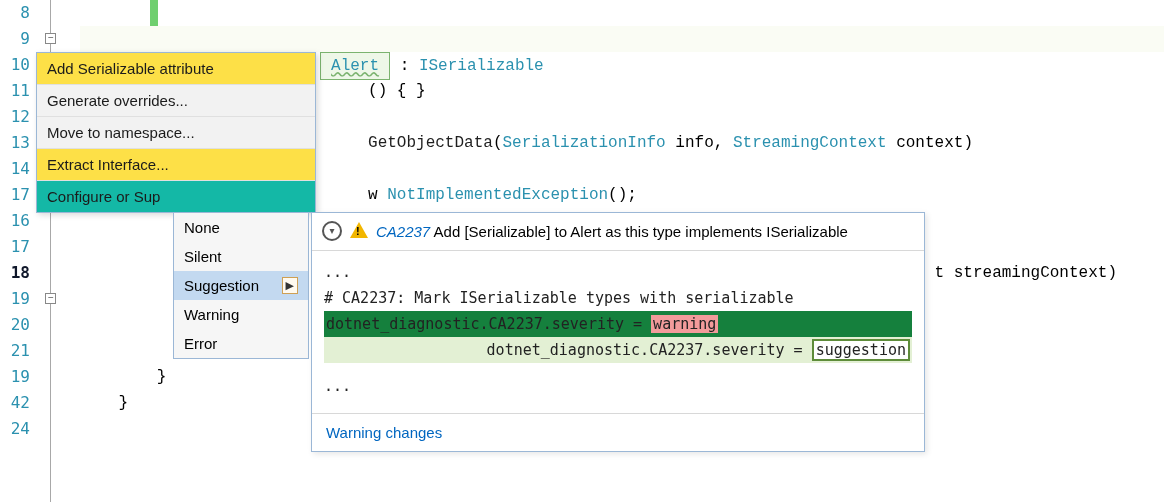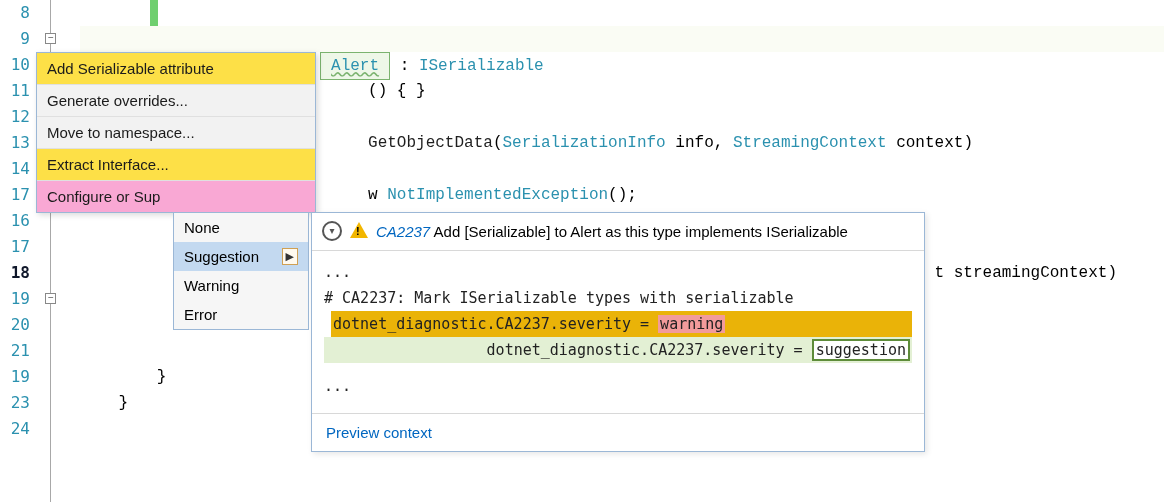--- a/index.html
+++ b/index.html
@@ -90,21 +90,21 @@
   .action-menu .item {
     padding: 7px 10px;
     border-bottom: 1px solid #e0e0e0;
     cursor: default;
   }
   .action-menu .item:last-child { border-bottom: none; }
   .action-menu .item.hl {
     background: #fde047;
   }
   .action-menu .item.sel {
-    background: #f9a8d4;
+    background: #14b8a6;
   }
 
   
   .sub-menu {
     position: absolute;
     left: 173px;
     top: 212px;
     width: 136px;
     background: #f6f6f6;
     border: 1px solid #9bb7d6;
@@ -183,24 +183,23 @@
   }
   .preview-header .link { color: #0066c0; font-style: italic; }
   .preview-body {
     padding: 8px 12px 14px 12px;
     font-family: Consolas, monospace;
     font-size: 15px;
     line-height: 26px;
     color: #222;
   }
   .diff-del {
-    background: #eab308;
+    background: #15803d;
     display: block;
     padding: 0 2px;
-    margin-left: 7px;
   }
   .diff-add {
     background: #e3f0d4;
     display: block;
     padding: 0 2px;
     text-align: right;
   }
   .diff-del .hl-word {
     background: #f29b9b;
     padding: 0 2px;
@@ -237,21 +236,21 @@
     <div>13</div>
     <div>14</div>
     <div>17</div>
     <div>16</div>
     <div>17</div>
     <div style="color:#0f172a;font-weight:600">18</div>
     <div>19</div>
     <div>20</div>
     <div>21</div>
     <div>19</div>
-    <div>23</div>
+    <div>42</div>
     <div>24</div>
   </div>
 
   <div class="fold-col">
     <div class="vline"></div>
     <div class="fold-box" style="top:33px">−</div>
     <div class="fold-box" style="top:293px">−</div>
   </div>
 
   <div class="code-area">
@@ -282,20 +281,23 @@
   <div class="item hl">Add Serializable attribute</div>
   <div class="item">Generate overrides...</div>
   <div class="item">Move to namespace...</div>
   <div class="item hl">Extract Interface...</div>
   <div class="item sel">Configure or Sup</div>
 </div>
 
 <div class="sub-menu">
   <div class="sitem">
       <span>None</span>
+    </div>
+  <div class="sitem">
+      <span>Silent</span>
     </div>
   <div class="sitem sel">
     <span>Suggestion</span>
     <span class="chev">▶</span>
   </div>
   <div class="sitem">
       <span>Warning</span>
     </div>
   <div class="sitem">
       <span>Error</span>
@@ -313,15 +315,15 @@
   </div>
   <div class="preview-body">
     <div>...</div>
     <div># CA2237: Mark ISerializable types with serializable</div>
     <span class="diff-del"><span>dotnet_diagnostic.CA2237.severity = </span><span class="hl-word">warning</span></span>
     <span class="diff-add"><span>dotnet_diagnostic.CA2237.severity = </span><span class="hl-word">suggestion</span></span>
     <div style="height:10px"></div>
     <div>...</div>
   </div>
   <div class="preview-footer">
-    <a href="#">Preview context</a>
+    <a href="#">Warning changes</a>
   </div>
 </div>
 
 </body></html>

